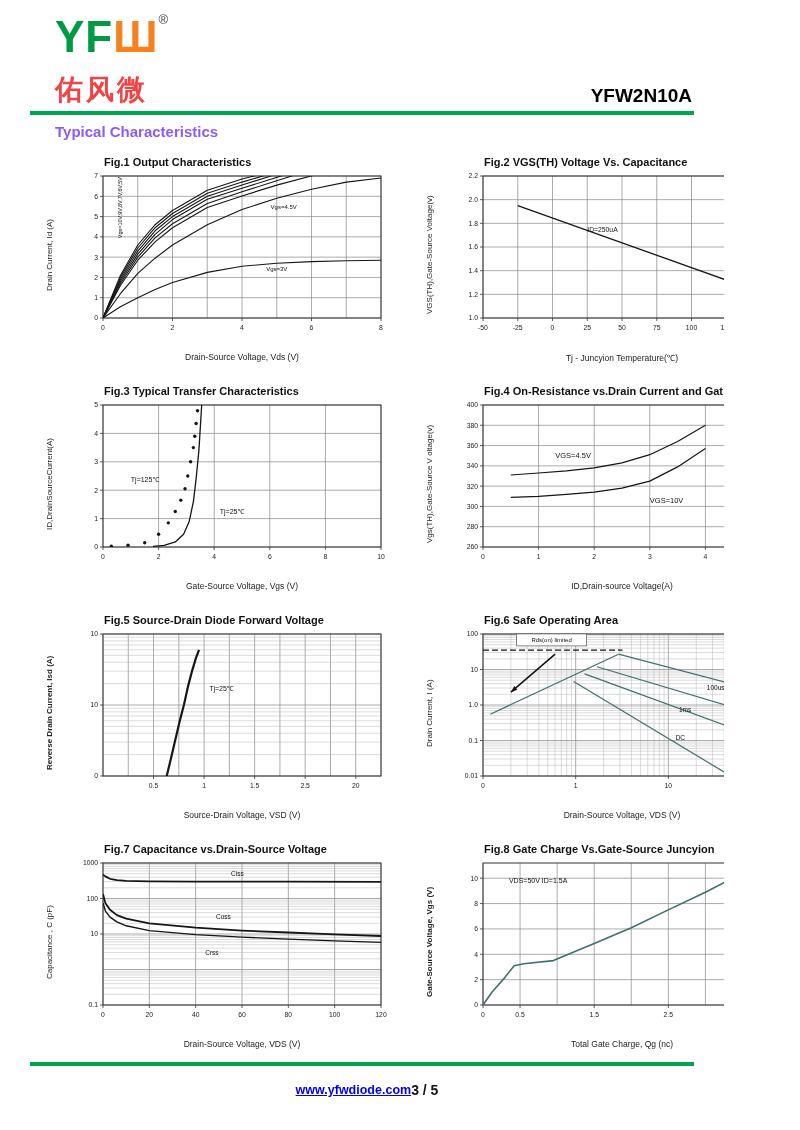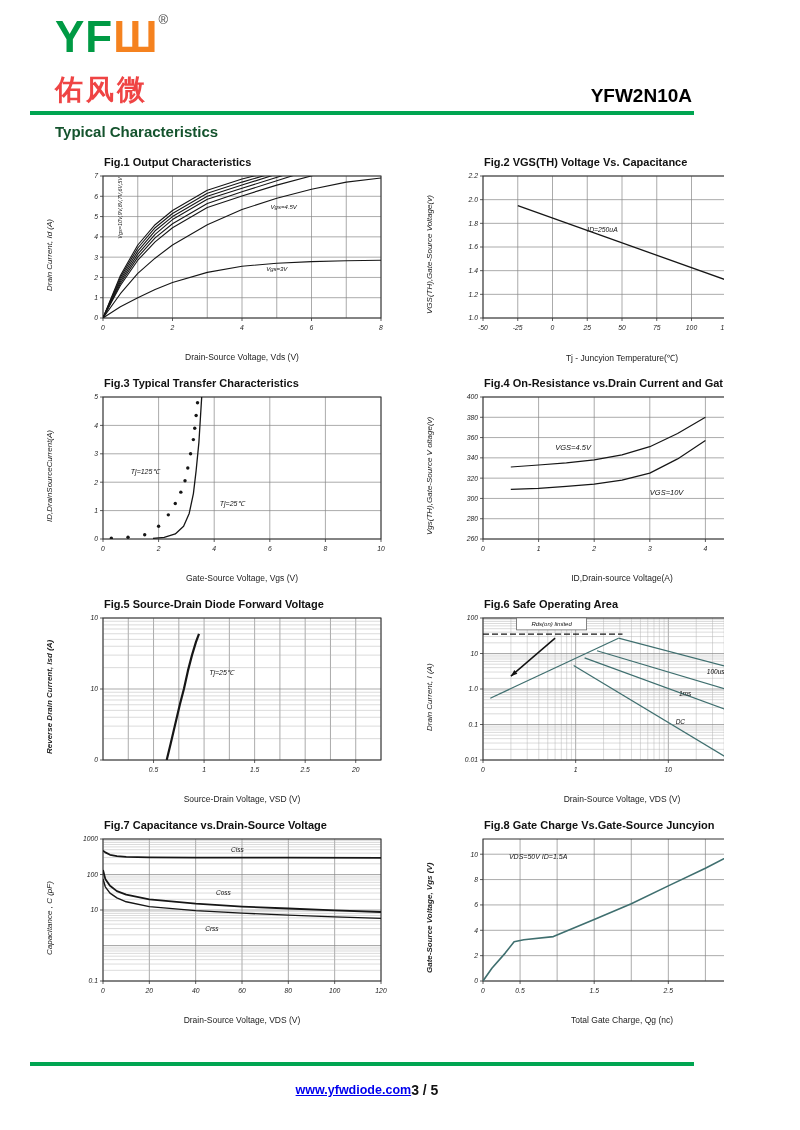--- a/index.html
+++ b/index.html
@@ -9,24 +9,24 @@
   .header{display:flex;justify-content:space-between;align-items:flex-end;padding:14px 32px 0 55px;}
   .logo-top{font-size:44px;font-weight:bold;line-height:0.9;letter-spacing:1px;}
   .lg-green{color:#009a44;}
   .lg-orange{color:#f5821f;}
   .reg{font-size:13px;color:#444;vertical-align:28px;font-weight:normal;}
   .logo-cn{font-size:28px;font-weight:bold;letter-spacing:3px;color:#ef4444;margin-top:14px;}
   .part{font-size:19px;font-weight:bold;color:#000;padding-bottom:2px;}
   .hrule{height:4px;background:#00a551;margin:2px 30px 0 30px;}
   .section-title{color:#00a551;font-weight:bold;font-size:15px;margin:8px 0 0 55px;}
   
-  .charts{display:grid;grid-template-columns:372px 372px;column-gap:8px;padding:4px 0 0 42px;}
+  .charts{display:grid;grid-template-columns:372px 372px;column-gap:8px;padding:4px 0 0 42px;gap:8px;}
   .fig{height:221px;}
   .fig-title{font-size:11px;font-weight:bold;margin:12px 0 2px 62px;white-space:nowrap;}
-  .fig-body{display:flex;align-items:center;font-style:italic;}
+  .fig-body{display:flex;align-items:center;}
   .ylab{width:15px;height:150px;display:flex;align-items:center;justify-content:center;
         writing-mode:vertical-rl;transform:rotate(180deg);font-size:8px;color:#222;
         white-space:nowrap;line-height:1;}
   .plot{display:block;}
   .xlab{font-size:8.5px;color:#222;text-align:center;margin-left:61px;width:278px;margin-top:12px;}
   svg text{font-family:"Liberation Sans",sans-serif;}
   
   .footer-wrap{position:absolute;left:0;right:0;top:1062px;}
   .frule{height:4px;background:#00a551;margin:0 30px;}
   .footer{display:flex;justify-content:center;align-items:center;padding:16px 30px 0 40px;}
@@ -40,21 +40,21 @@
 <div class="page">
 
   <div class="header">
     <div class="logo">
       <div class="logo-top"><span class="lg-green">YF</span><span class="lg-orange" style="color: rgb(245, 130, 31);">Ш</span><span class="reg">®</span></div>
       <div class="logo-cn">佑风微</div>
     </div>
     <div class="part">YFW2N10A</div>
   </div>
   <div class="hrule" style="background: rgb(0, 165, 81);"></div>
-  <div class="section-title" style="color: #14532d;">Typical Characteristics</div>
+  <div class="section-title" style="color: #8b5cf6;">Typical Characteristics</div>
 
   <div class="charts">
 
     <div class="fig">
       <div class="fig-title">Fig.1  Output Characteristics</div>
       <div class="fig-body">
         <div class="ylab">Drain Current, Id (A)</div>
         <svg class="plot" width="332" height="170" viewBox="0 0 332 170">
             <defs>
               <clipPath id="cp0">

